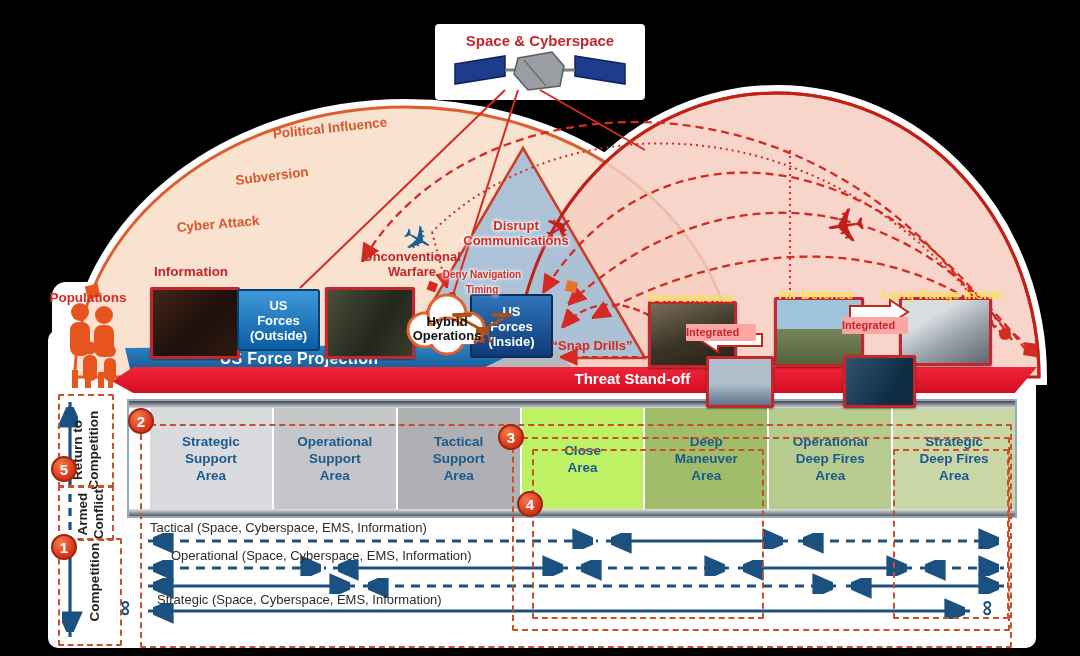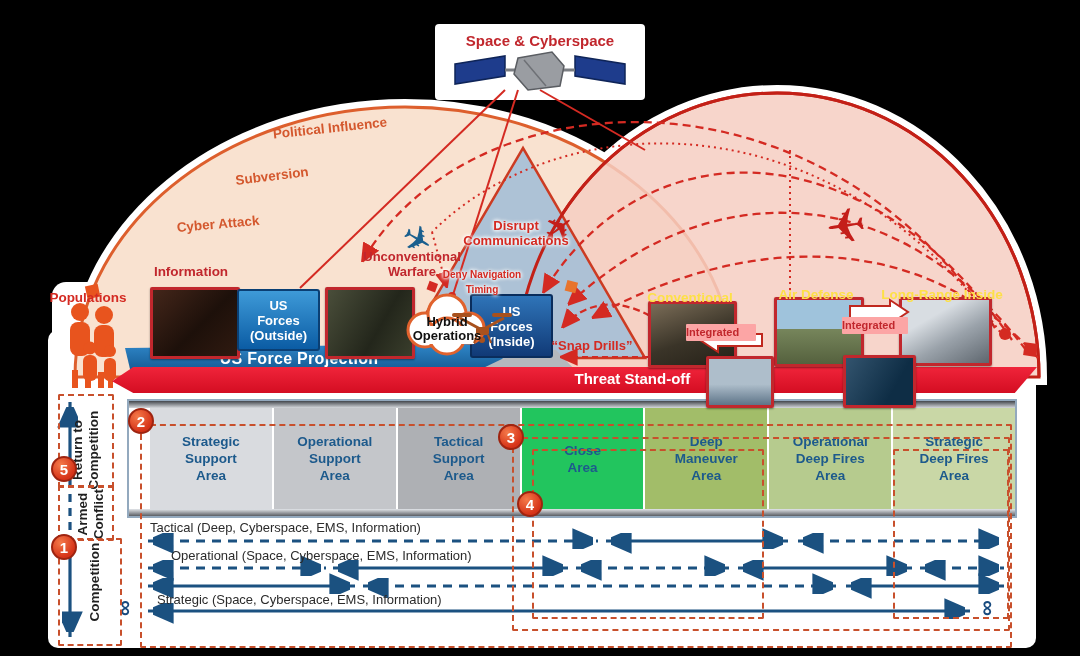--- a/index.html
+++ b/index.html
@@ -173,36 +173,36 @@
     <div class="arearow">
       <div class="areabox pre" style="background: rgb(217, 219, 223);">Strategic
 Support
 Area</div>
       <div class="areabox pre" style="background: rgb(196, 198, 202);">Operational
 Support
 Area</div>
       <div class="areabox pre" style="background: rgb(174, 176, 180);">Tactical
 Support
 Area</div>
-      <div class="areabox pre" style="background: #22c55e;">Close
+      <div class="areabox pre" style="background: #bef264;">Close
 Area</div>
       <div class="areabox pre" style="background: rgb(162, 189, 105);">Deep
 Maneuver
 Area</div>
       <div class="areabox pre" style="background: rgb(182, 203, 142);">Operational
 Deep Fires
 Area</div>
       <div class="areabox pre" style="background: rgb(201, 215, 166);">Strategic
 Deep Fires
 Area</div>
     </div>
     <div class="bevel-bot"></div>
   </div>
 
-  <div class="abs tl" style="left:150px;top:520px;">Tactical (Deep, Cyberspace, EMS, Information)</div>
+  <div class="abs tl" style="left:150px;top:520px;">Tactical (Space, Cyberspace, EMS, Information)</div>
   <div class="abs tl" style="left:154px;top:548px;margin-left:17px;">Operational (Space, Cyberspace, EMS, Information)</div>
   <div class="abs tl" style="left:157px;top:592px;">Strategic (Space, Cyberspace, EMS, Information)</div>
   <div class="abs inf" style="left:118px;top:595px;">∞</div>
   <div class="abs inf" style="left:980px;top:595px;">∞</div>
 
   <div class="abs rot pre" style="left:36px;top:432px;width:104px;height:36px;">Return to
 Competition</div>
   <div class="abs rot pre" style="left:56px;top:497px;width:72px;height:34px;">Armed
 Conflict</div>
   <div class="abs rot" style="left:43px;top:574px;width:104px;height:16px;">Competition</div>

